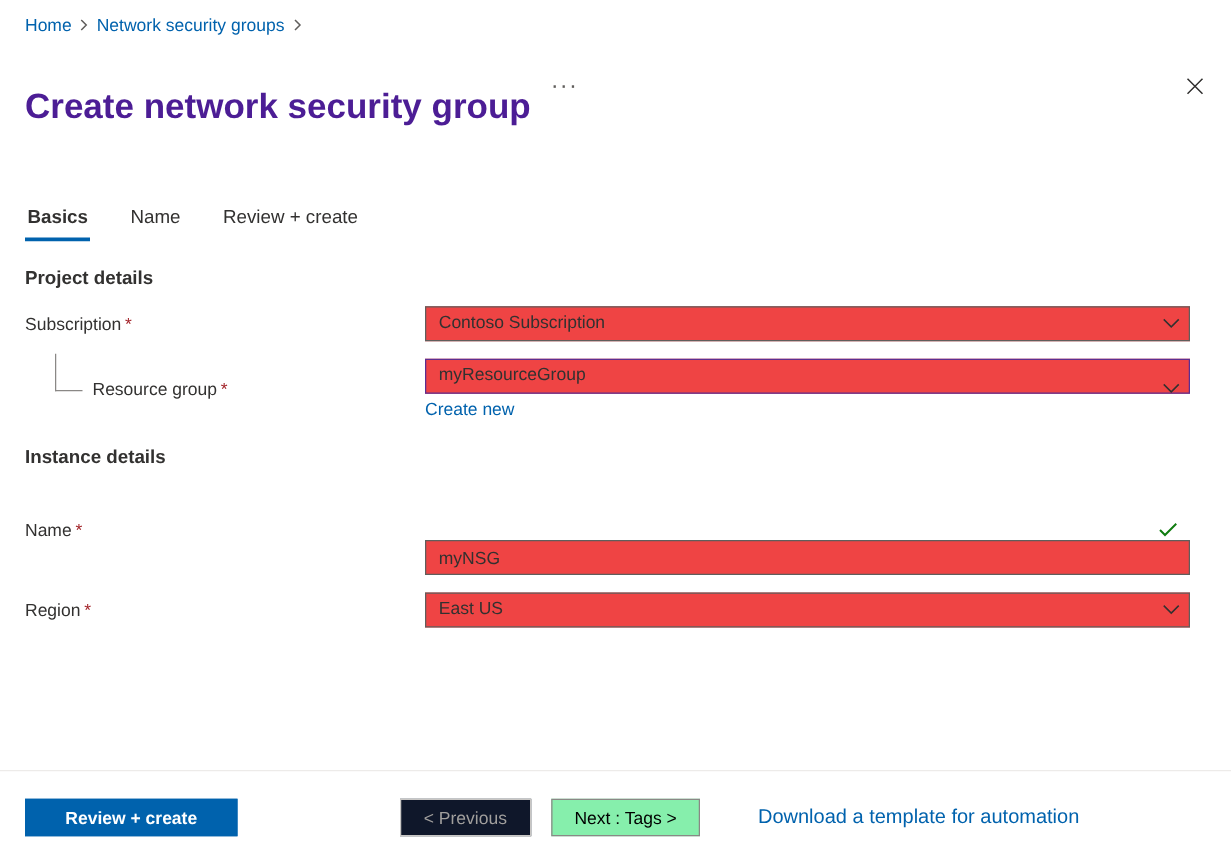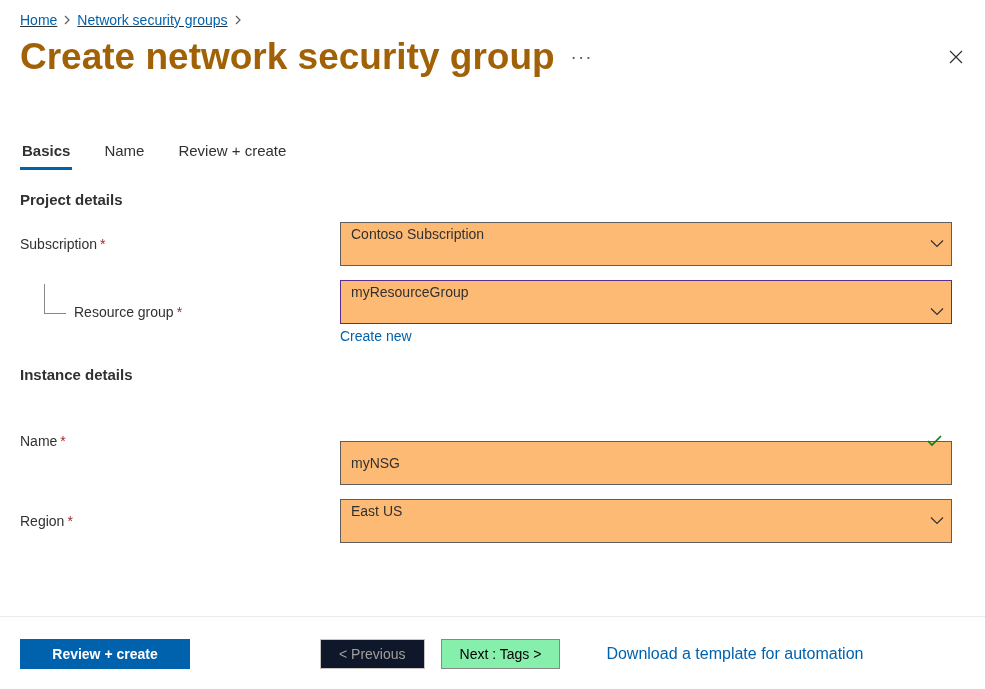--- a/index.html
+++ b/index.html
@@ -11,35 +11,35 @@
       position: relative;
       background: #fff;
       font-size: 14px;
     }
     .breadcrumbs {
       padding: 12px 20px 4px 20px;
       font-size: 14px;
       display: flex;
       align-items: center;
       gap: 6px;
-      text-decoration: underline;
     }
     .breadcrumbs a { color: #0062ad; text-decoration: none; cursor: pointer; }
     .bc-sep { color: #605e5c; }
     .title-row {
       display: flex;
       align-items: center;
       justify-content: space-between;
       padding: 4px 20px 8px 20px;
     }
     .title-left { display: flex; align-items: center; gap: 16px; }
     .page-title {
-      font-size: 37px;
+      font-size: 28px;
       font-weight: 600;
-      color: #a16207;
+      color: #4c1d95;
+      margin-top: 33px;
     }
     .ellipsis { color: #605e5c; font-size: 19px; cursor: pointer; letter-spacing: 1px; }
     .close-x {
       width: 18px; height: 18px; cursor: pointer;
       display: flex; align-items: center; justify-content: center;
       color: #323130;
     }
     .tabs {
       display: flex;
       gap: 30px;
@@ -100,26 +100,26 @@
       border-bottom: 1px solid #8a8886;
     }
     .req { color: #a4262c; margin-left: 3px; }
     .input-col {
       flex: 1;
       max-width: 612px;
       position: relative;
     }
     .combo, .text-input {
       width: 100%;
-      height: 44px;
+      height: 28px;
       border: 1px solid #605e5c;
       padding: 3px 28px 3px 10px;
       font-size: 14px;
       font-family: inherit;
-      background: #fdba74;
+      background: #ef4444;
       color: #323130;
       cursor: pointer;
     }
     .combo.highlight { border-color: #5c2e91; }
     .text-input { cursor: text; margin-top: 44px; }
     .chev {
       position: absolute;
       right: 8px; top: 50%;
       transform: translateY(-50%);
       pointer-events: none;

